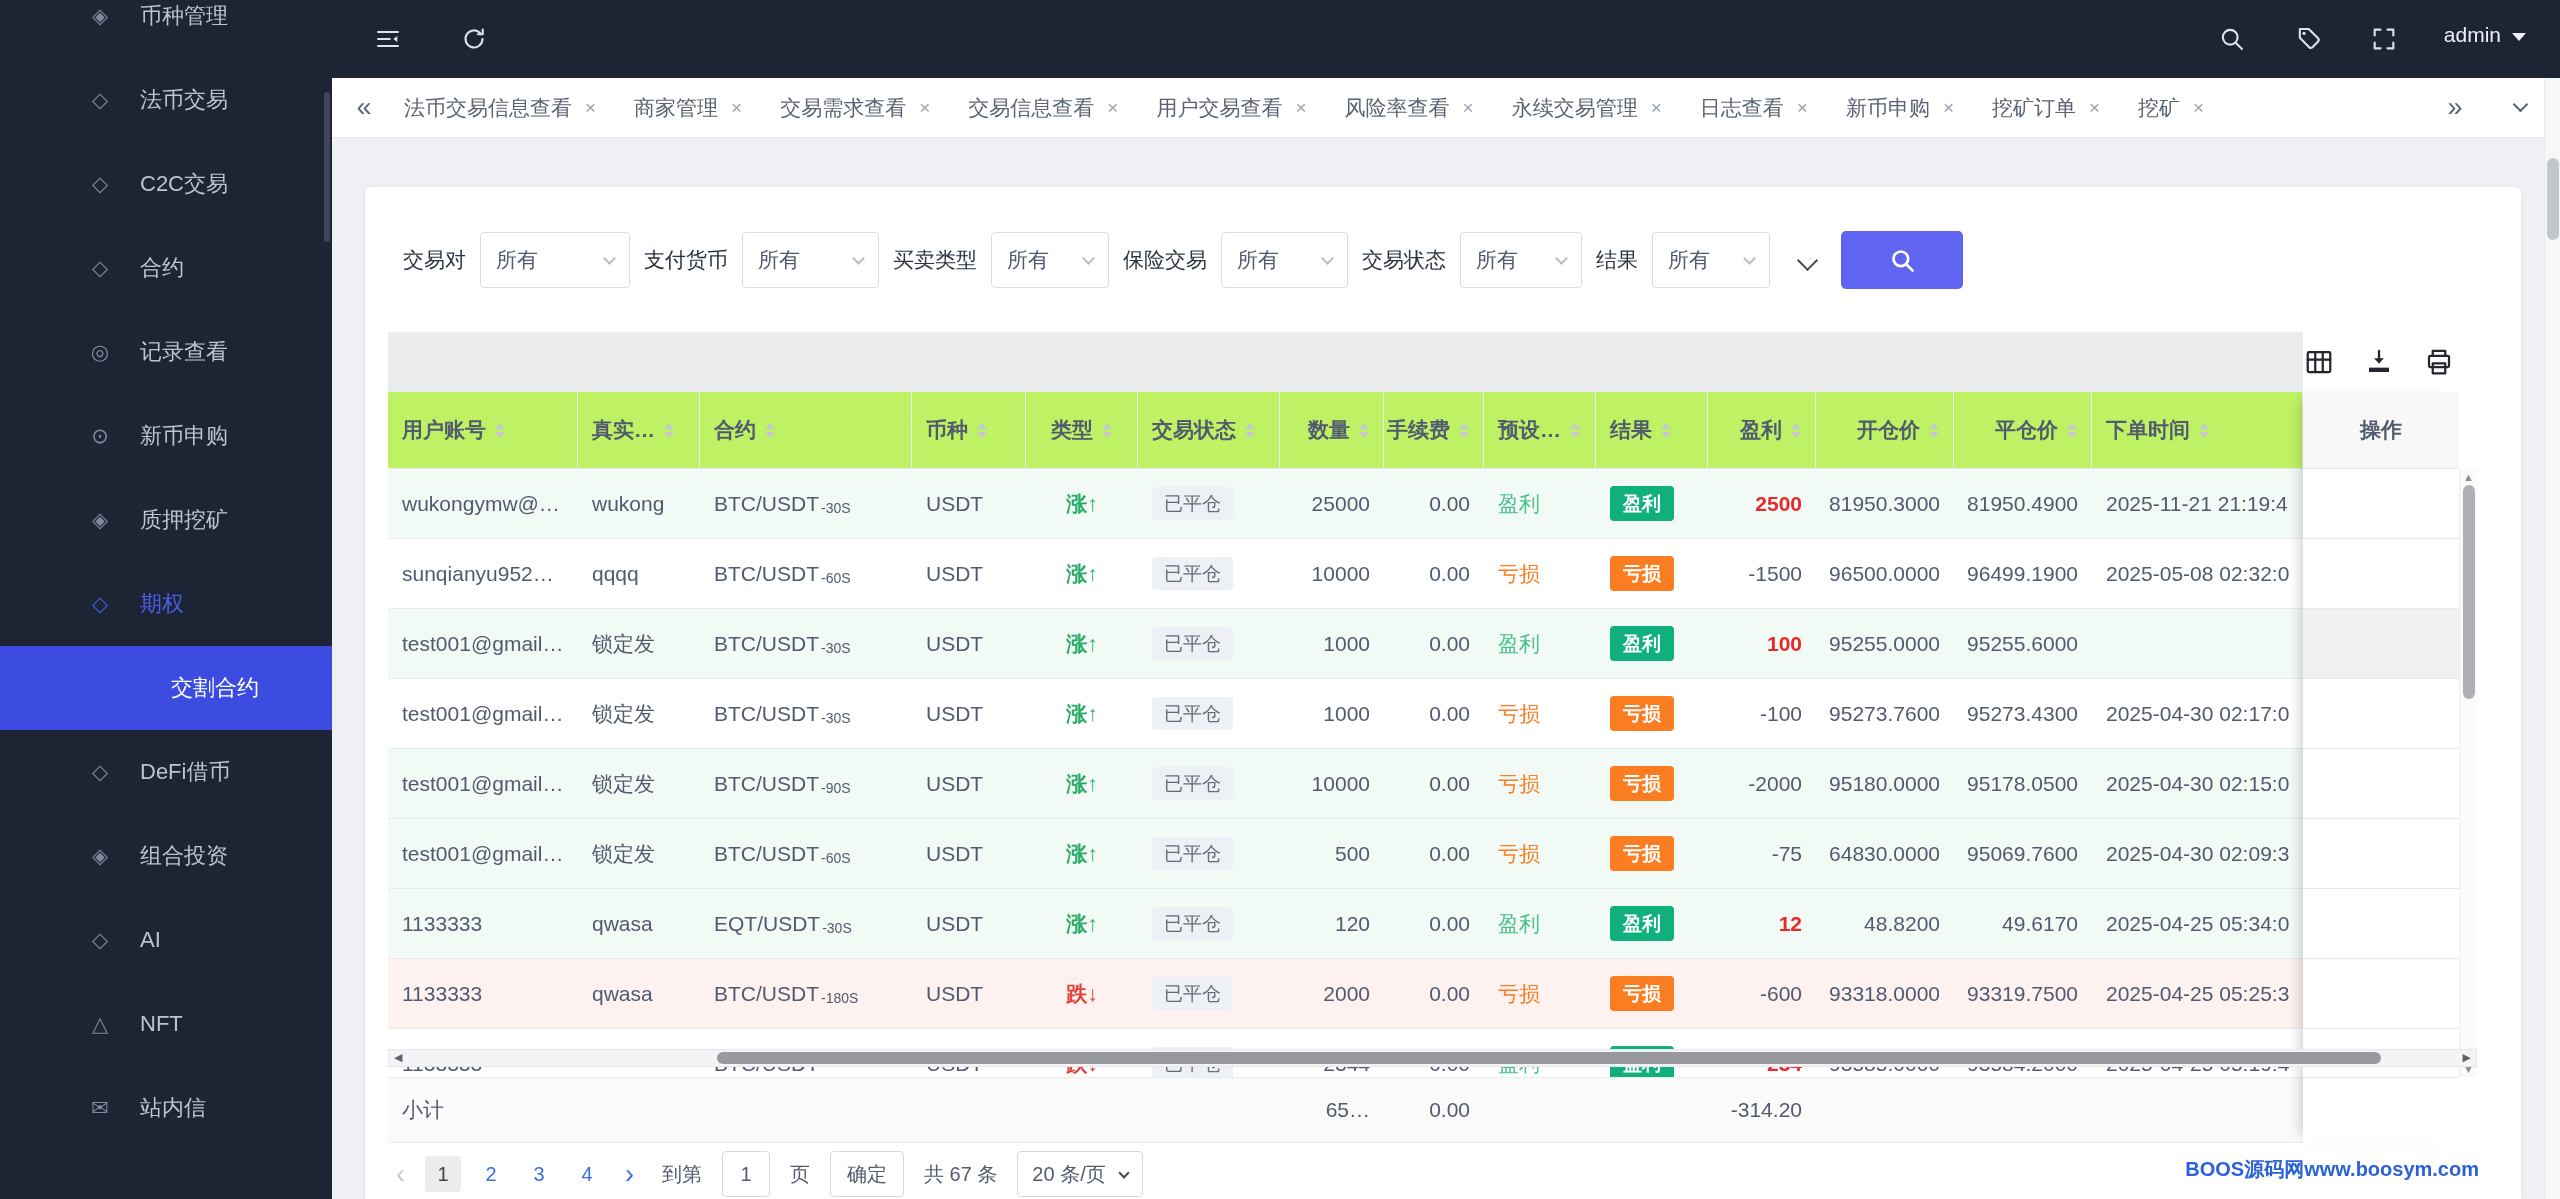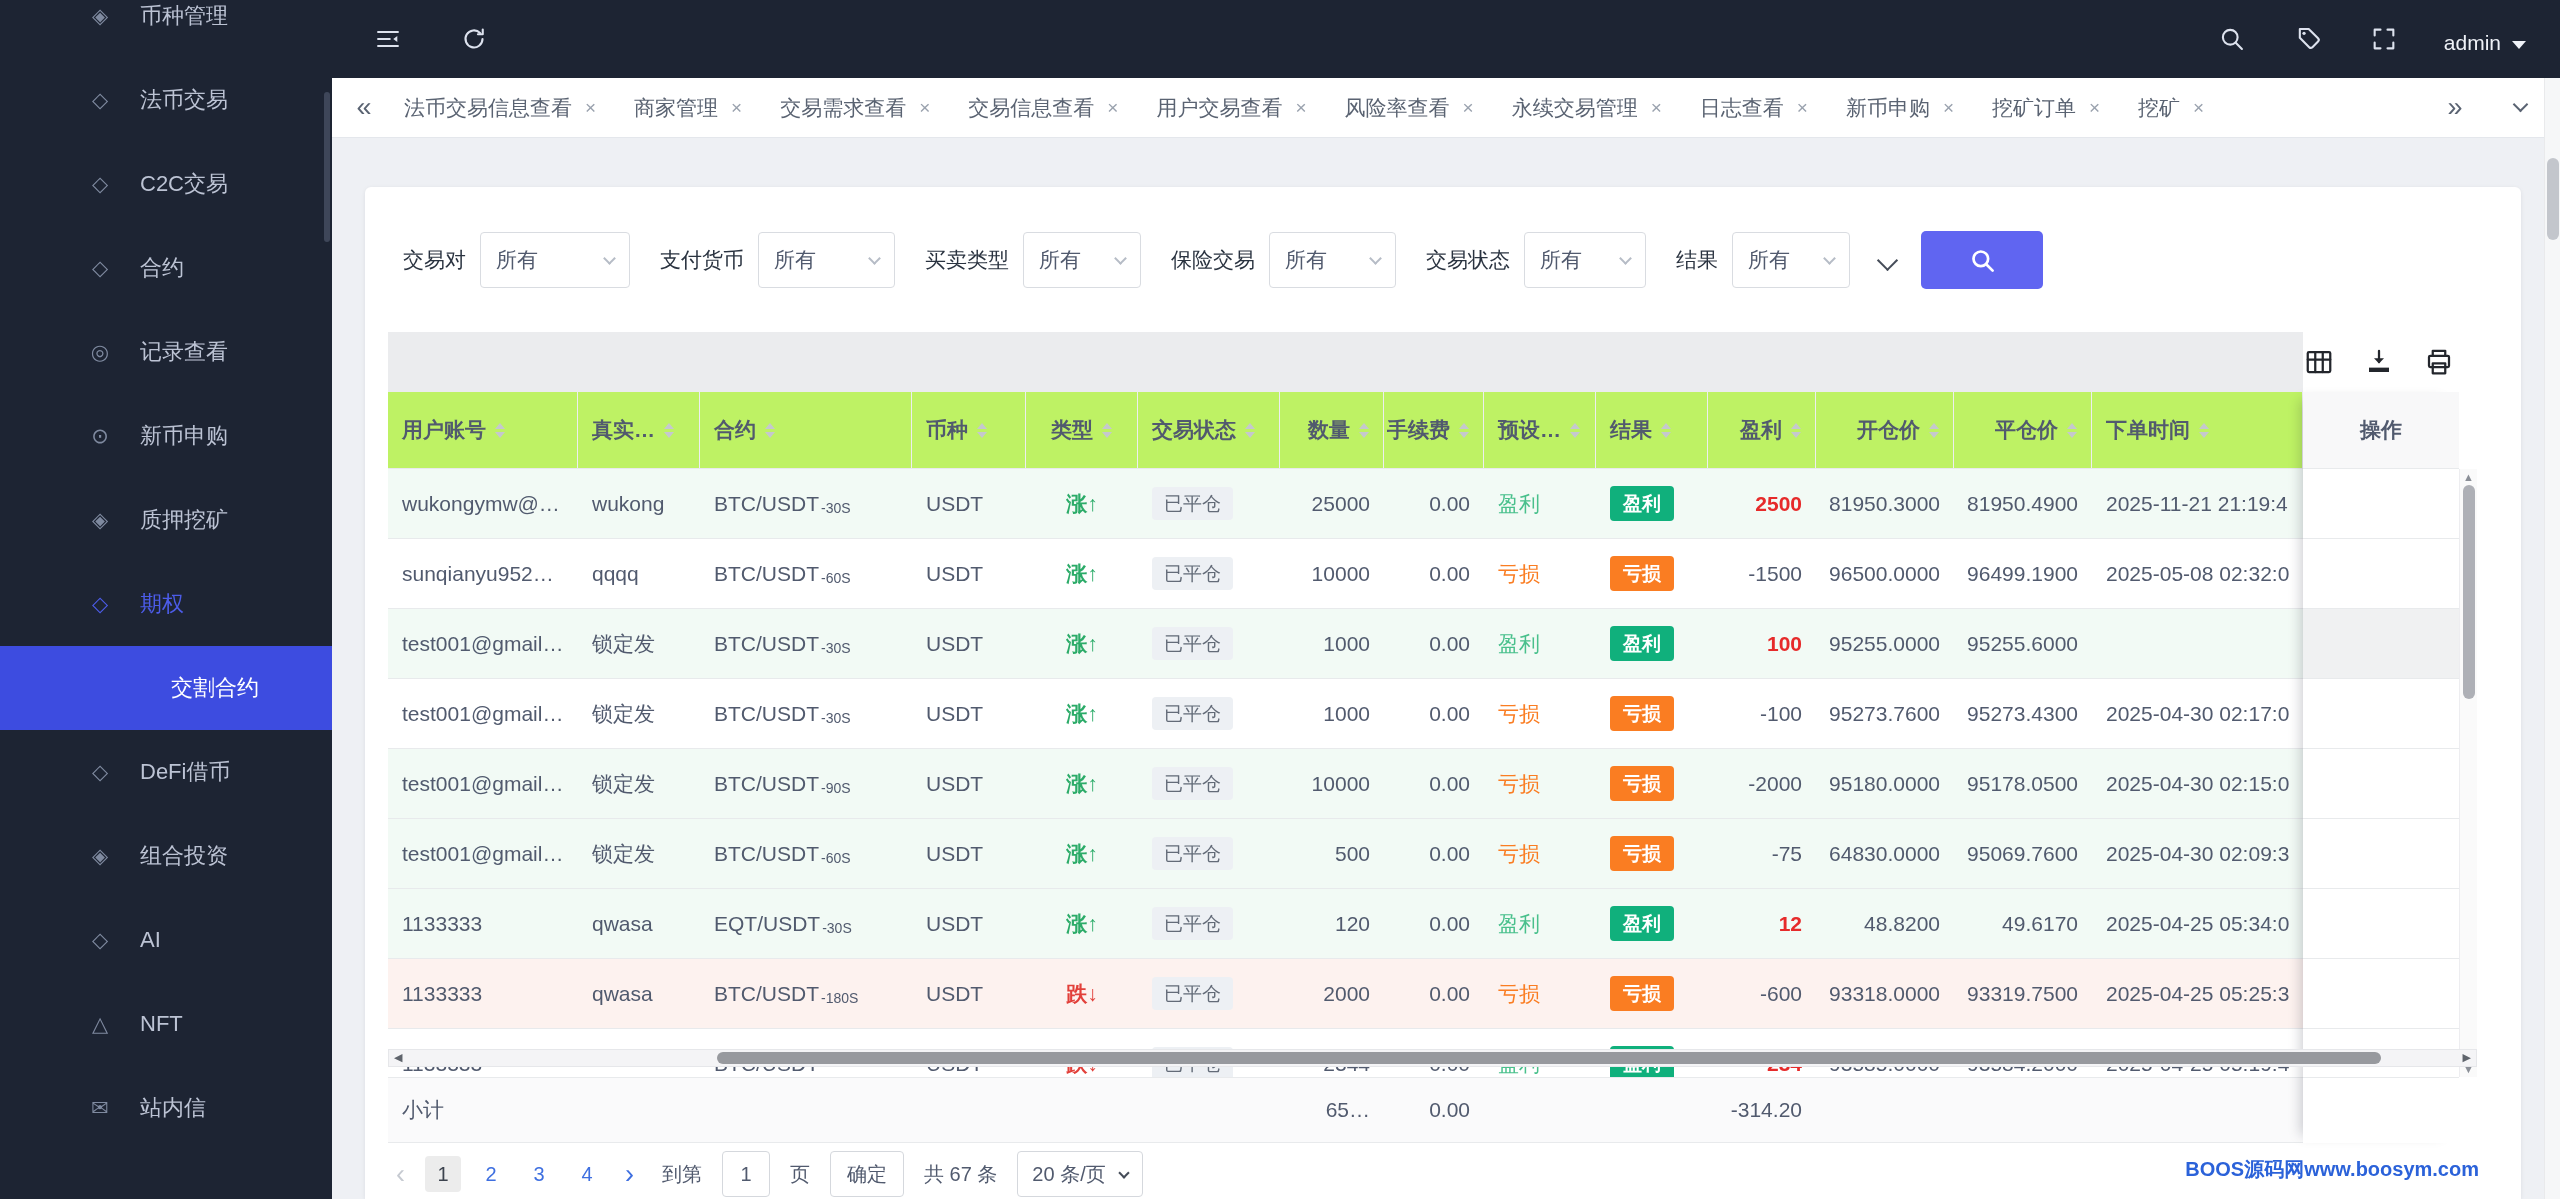--- a/index.html
+++ b/index.html
@@ -15,39 +15,39 @@
   .side-item.open,.side-item.open .side-icon{color:#4c5ce8;}
   .side-item.child{padding-left:171px;}
   .side-item.active{background:#3d4ce0;color:#fff;}
   .side-thumb{position:absolute;right:2px;top:92px;width:6px;height:150px;background:#5a6378;border-radius:3px;opacity:.55;}
 
   
   .header{position:absolute;left:332px;top:0;right:0;height:78px;background:#1d2433;display:flex;align-items:center;padding:0 34px 0 40px;gap:54px;}
   .hicon{width:32px;height:32px;display:flex;align-items:center;justify-content:center;cursor:pointer;flex:none;}
   .hicon svg{stroke:#dde2ee;fill:none;stroke-width:1.8;stroke-linecap:round;stroke-linejoin:round;}
   .spacer{flex:1;}
-  .hright{display:flex;align-items:flex-end;gap:44px;}
+  .hright{display:flex;align-items:flex-start;gap:44px;}
   .admin{display:flex;align-items:center;gap:11px;color:#eef1f7;font-size:21px;cursor:pointer;}
   .tri-down{width:0;height:0;border-left:7px solid transparent;border-right:7px solid transparent;border-top:8px solid #eef1f7;margin-top:3px;}
 
   
   .tabbar{position:absolute;left:332px;top:78px;right:16px;height:60px;background:#fff;border-bottom:1px solid #e4e7ec;display:flex;align-items:center;z-index:10;}
   .tab-scroll{width:64px;text-align:center;font-size:27px;color:#5a6372;cursor:pointer;flex:none;}
   .tab-list{flex:1;display:flex;align-items:center;gap:38px;overflow:hidden;white-space:nowrap;height:100%;padding-left:8px;}
   .tab{display:flex;align-items:center;gap:13px;font-size:21px;color:#5a6372;cursor:pointer;flex:none;}
   .tab-close{font-size:19px;color:#9aa2ae;}
   .tab-controls{flex:none;display:flex;align-items:center;gap:28px;padding:0 18px 0 10px;}
   .chev{width:11px;height:11px;border-right:2px solid #5a6372;border-bottom:2px solid #5a6372;transform:rotate(45deg);display:inline-block;margin-top:-6px;}
 
   
   .card{position:absolute;left:365px;top:187px;width:2156px;height:1012px;background:#fff;border-radius:6px 6px 0 0;box-shadow:0 1px 4px rgba(15,20,40,.08);}
 
   
   .filterbar{position:absolute;left:0;right:0;top:44px;height:58px;display:flex;align-items:center;padding-left:38px;}
-  .filter-list{display:flex;align-items:center;gap:30px;}
+  .filter-list{display:flex;align-items:center;gap:14px;}
   .fgroup{display:flex;align-items:center;gap:14px;}
   .flabel{font-size:21px;color:#2a3340;white-space:nowrap;}
   .fselect{height:56px;border:1px solid #d9dce1;border-radius:4px;background:#fff;display:flex;align-items:center;justify-content:space-between;padding:0 15px;gap:18px;font-size:21px;color:#515a6e;cursor:pointer;}
   .fselect .chev{width:9px;height:9px;border-color:#b6bcc6;margin-top:-4px;}
   .expand-chev{width:15px;height:15px;border-color:#454c58;margin:0 26px 0 30px;border-width:2.4px;}
   .search-btn{width:122px;height:58px;background:#6065f1;border-radius:5px;display:flex;align-items:center;justify-content:center;cursor:pointer;}
   .search-btn svg{stroke:#fff;fill:none;stroke-width:2.4;stroke-linecap:round;}
 
   
   .toolbar{position:absolute;left:23px;top:145px;height:60px;width:2089px;}

